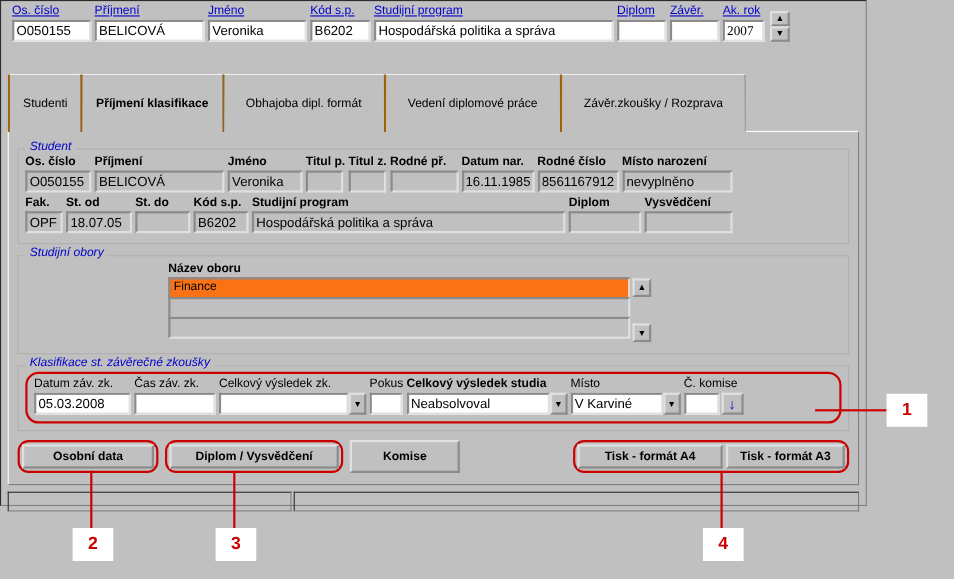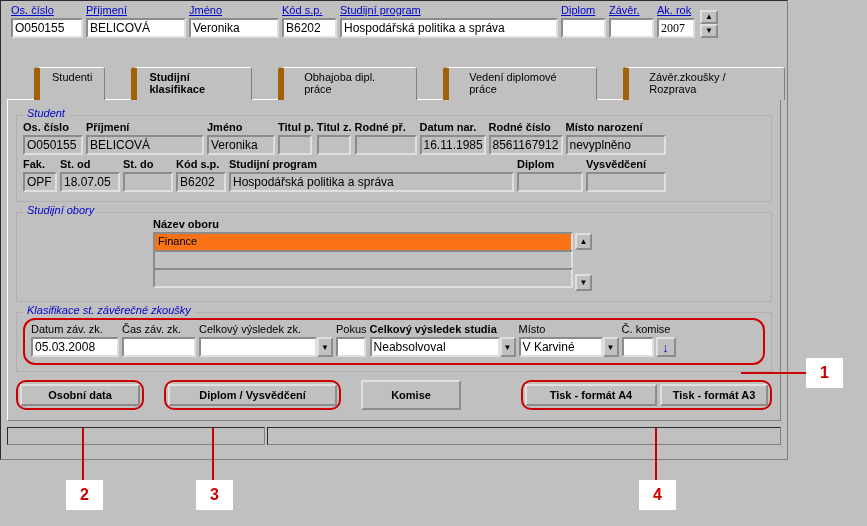--- a/index.html
+++ b/index.html
@@ -60,28 +60,27 @@
     display: flex;
     margin: 25px 3px 0 6px;
     position: relative;
     top: 1px;
   }
   .tab {
     background: #c0c0c0;
     border: 1px solid #808080;
     border-bottom: none;
     border-top: 1px solid #fff;
-    border-left: 6px solid #a16207;
+    border-left: 2px solid #a16207;
     border-radius: 3px 3px 0 0;
-    padding: 3px 12px;
+    padding: 20px 12px;
     font-size: 11px;
     position: relative;
     margin-right: -1px;
     cursor: pointer;
-    margin-left: 27px;
   }
   .tab.active {
     font-weight: bold;
     padding-bottom: 5px;
     z-index: 2;
   }
   .tab-panel {
     border: 1px solid #fff;
     border-right-color: #808080;
     border-bottom-color: #808080;
@@ -178,21 +177,21 @@
     background: #c0c0c0;
     border: 2px outset #e0e0e0;
     font-size: 11px;
     font-weight: bold;
     padding: 3px 10px;
     cursor: pointer;
     white-space: nowrap;
   }
   .btn-row {
     display: flex;
-    gap: 20px;
+    gap: 6px;
     margin-top: 8px;
   }
   .btn-icon {
     width: 20px; height: 20px;
     background: #c0c0c0;
     border: 2px outset #e0e0e0;
     display: flex; align-items: center; justify-content: center;
     font-size: 13px;
     color: #0000cc;
     font-weight: bold;
@@ -261,22 +260,22 @@
       <input class="win-input" style="width: 38px; font-family: Liberation Serif, serif;" value="2007">
     </div>
     <div class="spin-btns">
       <button>▲</button>
       <button>▼</button>
     </div>
   </div>
 
   <div class="tab-strip">
     <div class="tab">Studenti</div>
-    <div class="tab active">Studijní klasifikace</div>
-    <div class="tab" style="padding-left:20px;padding-right:20px">Obhajoba dipl. práce</div>
+    <div class="tab active">Příjmení klasifikace</div>
+    <div class="tab" style="padding-left:20px;padding-right:20px">Obhajoba dipl. formát</div>
     <div class="tab" style="padding-left:20px;padding-right:20px">Vedení diplomové práce</div>
     <div class="tab" style="padding-left:20px;padding-right:20px">Závěr.zkoušky / Rozprava</div>
   </div>
 
   <div class="tab-panel">
 
     <div class="group">
       <span class="group-title">Student</span>
 
       <div class="row">
@@ -413,21 +412,21 @@
           </div>
         </div>
       </div>
     </div>
 
     <div class="btn-row">
       <span class="highlight-red2">
         <button class="btn-win" style="width:120px">Osobní data</button>
       </span>
       <span class="highlight-red2">
-        <button class="btn-win" style="width:169px">Diplom / Vysvědčení</button>
+        <button class="btn-win" style="width:154px">Diplom / Vysvědčení</button>
       </span>
       <button class="btn-win" style="width:100px">Komise</button>
       <span style="flex:1"></span>
       <span class="highlight-red2">
         <button class="btn-win" style="width:132px">Tisk - formát A4</button>
         <button class="btn-win" style="width:108px">Tisk - formát A3</button>
       </span>
     </div>
 
   </div>

